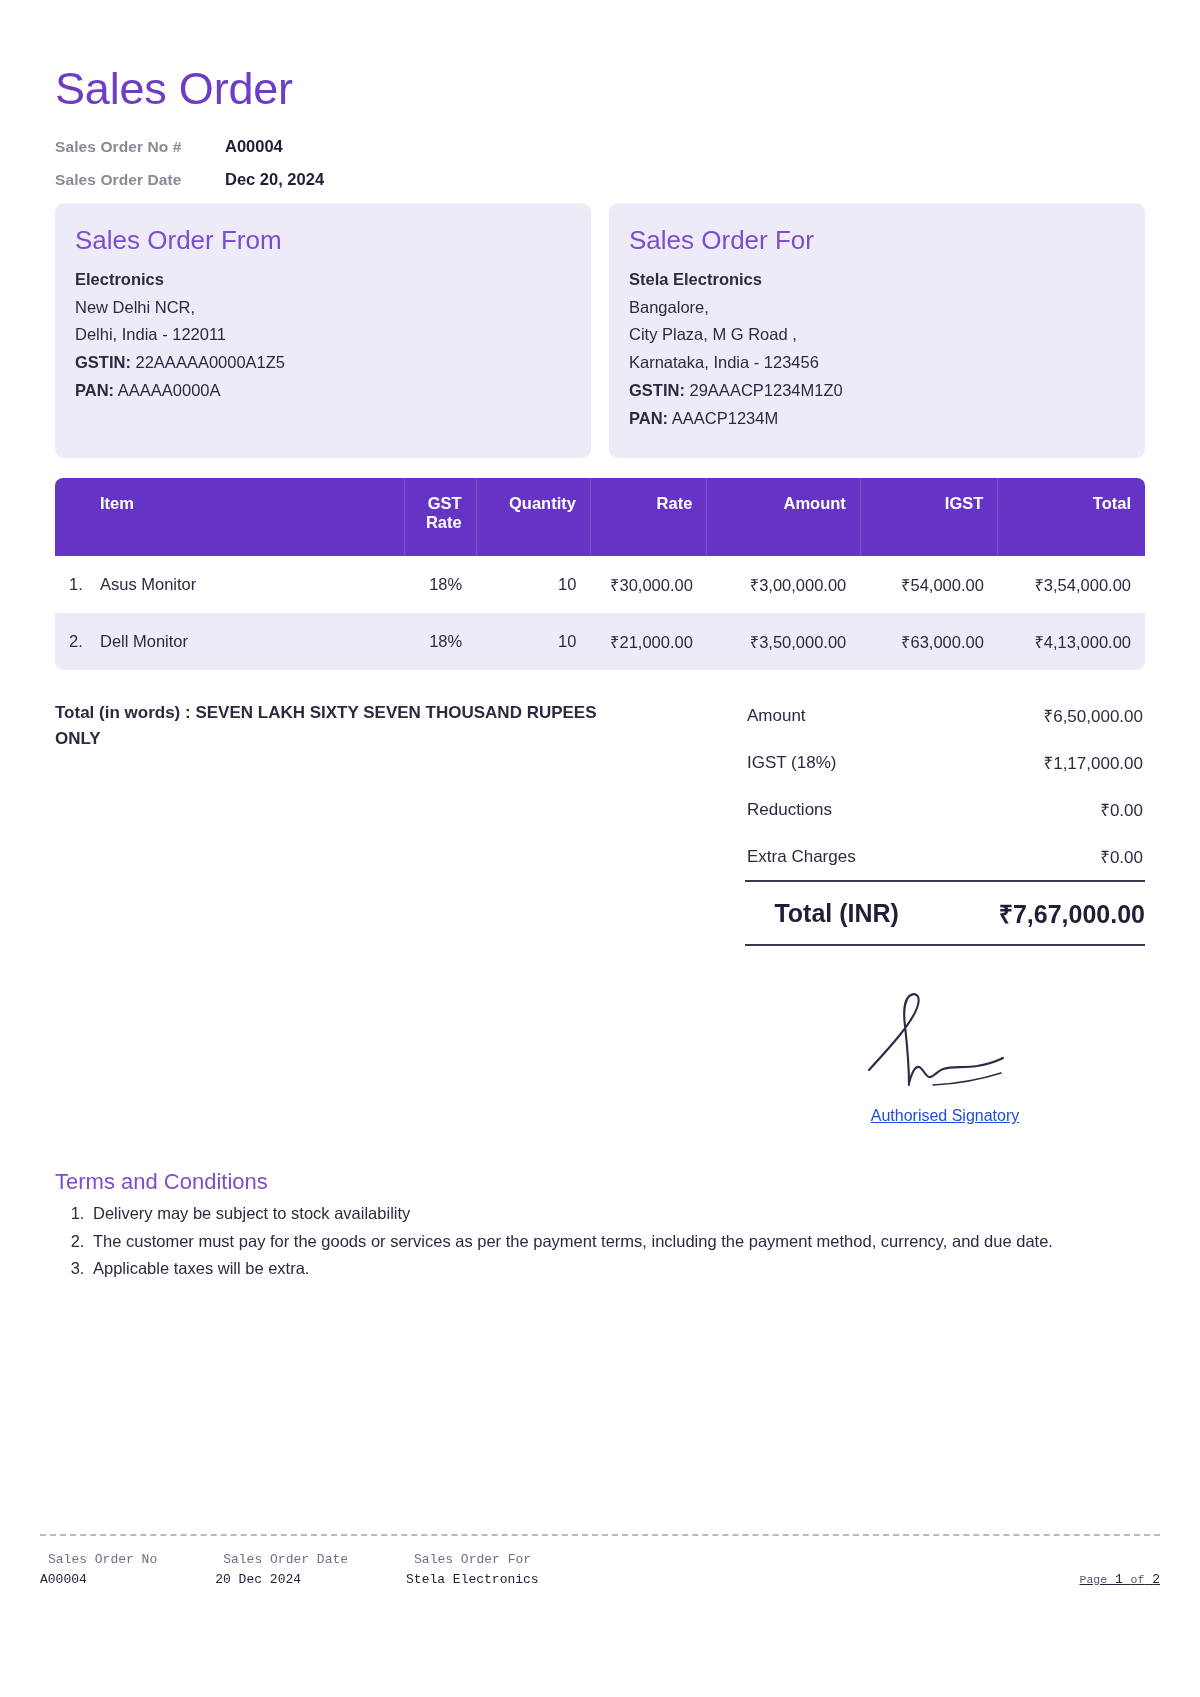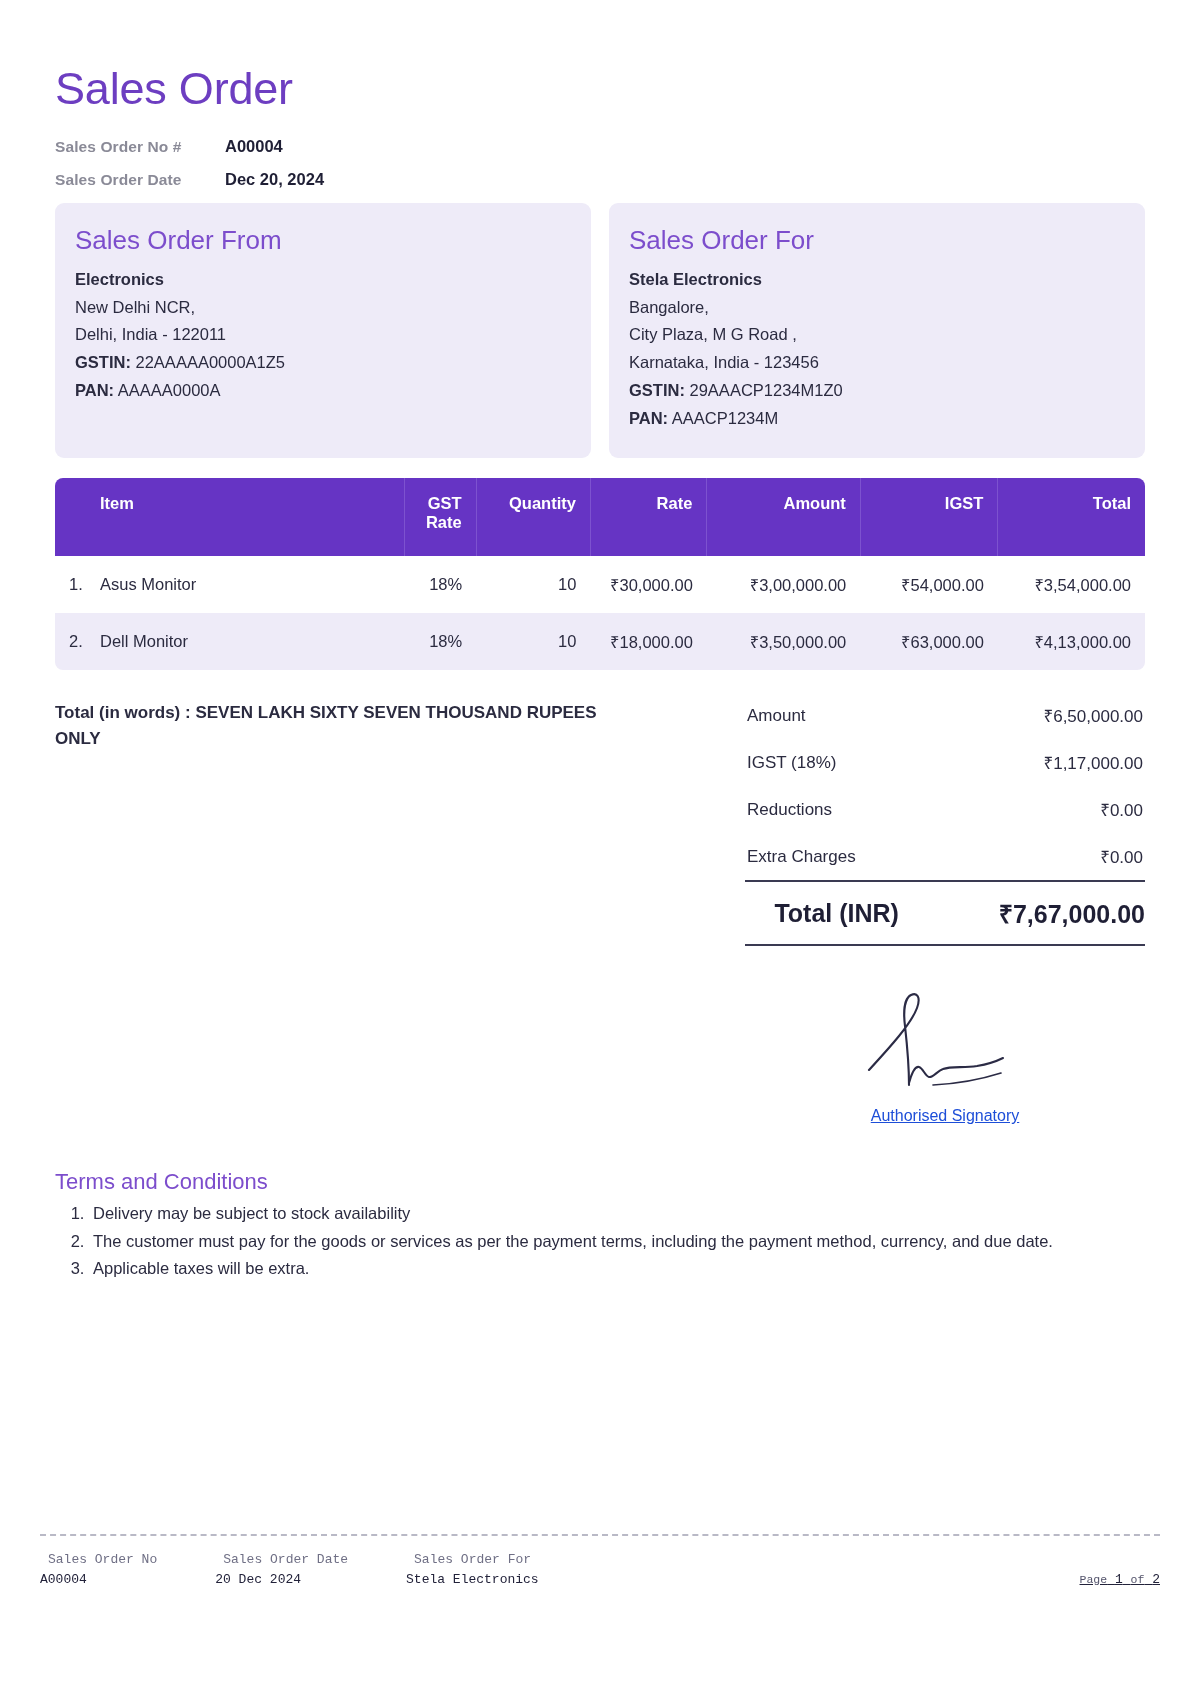--- a/index.html
+++ b/index.html
@@ -299,21 +299,21 @@
         <td class="num">10</td>
         <td class="num">₹30,000.00</td>
         <td class="num">₹3,00,000.00</td>
         <td class="num">₹54,000.00</td>
         <td class="num">₹3,54,000.00</td>
       </tr>
       <tr class="alt">
         <td class="item-cell"><span class="item-idx">2.</span><span>Dell Monitor</span></td>
         <td class="num">18%</td>
         <td class="num">10</td>
-        <td class="num">₹18,000.00</td>
+        <td class="num">₹21,000.00</td>
         <td class="num">₹3,50,000.00</td>
         <td class="num">₹63,000.00</td>
         <td class="num">₹4,13,000.00</td>
       </tr>
     </tbody>
   </table>
 
   <div class="summary-wrap">
     <div class="words-col">
       <div class="words-text">Total (in words) : SEVEN LAKH SIXTY SEVEN THOUSAND RUPEES ONLY</div>

